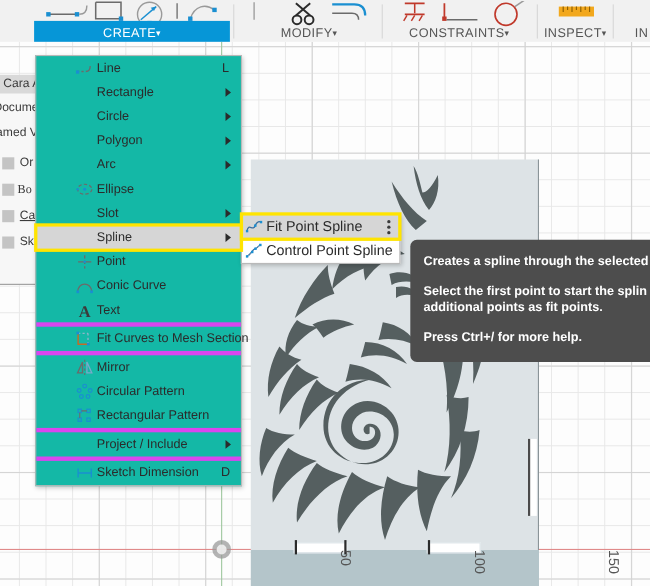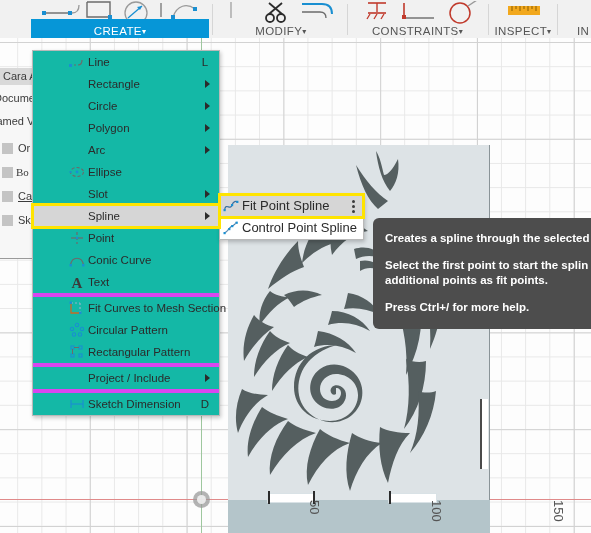--- a/index.html
+++ b/index.html
@@ -380,20 +380,28 @@
       <svg class="mico" viewBox="0 0 16 16">
         <path d="M2 3 L2 13 L11 13" stroke="#c76a25" fill="none" stroke-width="1.3"></path>
         <path d="M2 3 L11 3" stroke="#8fb4c9" fill="none" stroke-width="1.2" stroke-dasharray="2 2"></path>
         <path d="M11 3 L11 13" stroke="#8fb4c9" fill="none" stroke-width="1.2" stroke-dasharray="2 2"></path>
         <rect x="0.5" y="1.5" width="2.5" height="2.5" fill="#1a8fd1"></rect>
         <rect x="10" y="11.5" width="2.5" height="2.5" fill="#1a8fd1"></rect>
       </svg>
       <span class="mlabel">Fit Curves to Mesh Section</span>
     </div>
 
+    <div class="mi sep-top">
+      <svg class="mico" viewBox="0 0 16 16">
+        <path d="M6 13 L1.5 13 L6 3 Z" stroke="#6b6b6b" fill="none" stroke-width="1.2"></path>
+        <path d="M10 13 L14.5 13 L10 3 Z" stroke="#7aa9c9" fill="none" stroke-width="1.2"></path>
+        <line x1="8" y1="1" x2="8" y2="15" stroke="#6b6b6b" stroke-width="1" stroke-dasharray="2 2"></line>
+      </svg>
+      <span class="mlabel">Mirror</span>
+    </div>
 
     <div class="mi">
       <svg class="mico" viewBox="0 0 16 16">
         <circle cx="8" cy="3" r="1.7" stroke="#1a8fd1" fill="none" stroke-width="1.1"></circle>
         <circle cx="3" cy="7" r="1.7" stroke="#1a8fd1" fill="none" stroke-width="1.1"></circle>
         <circle cx="13" cy="7" r="1.7" stroke="#1a8fd1" fill="none" stroke-width="1.1"></circle>
         <circle cx="5" cy="12.5" r="1.7" stroke="#1a8fd1" fill="none" stroke-width="1.1"></circle>
         <circle cx="11" cy="12.5" r="1.7" stroke="#1a8fd1" fill="none" stroke-width="1.1"></circle>
       </svg>
       <span class="mlabel">Circular Pattern</span>

